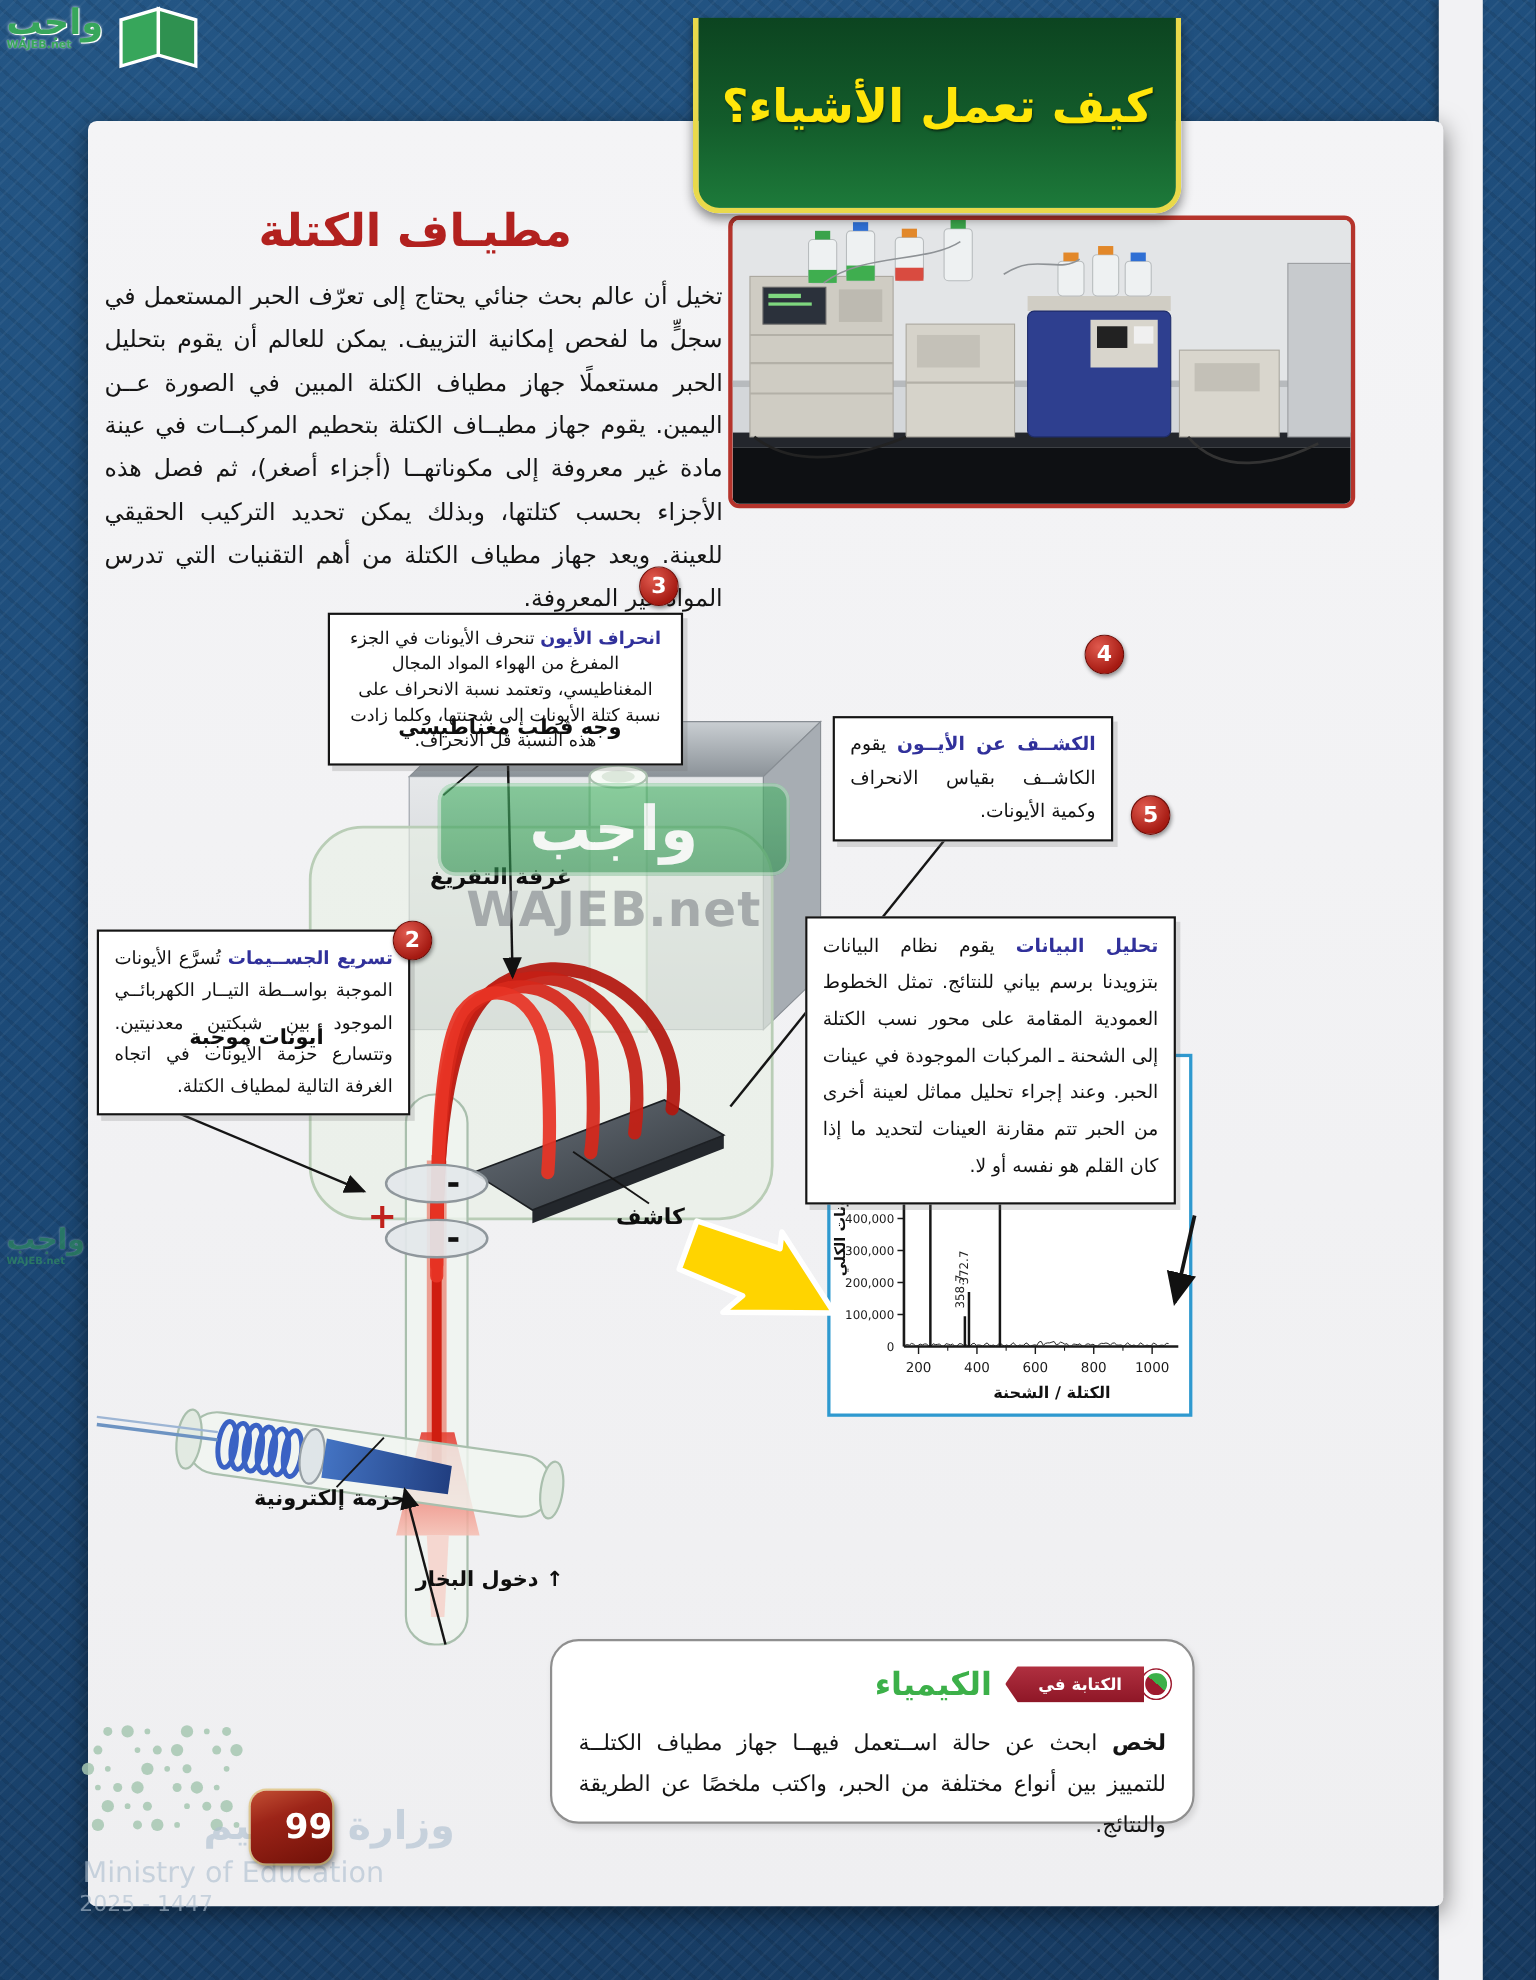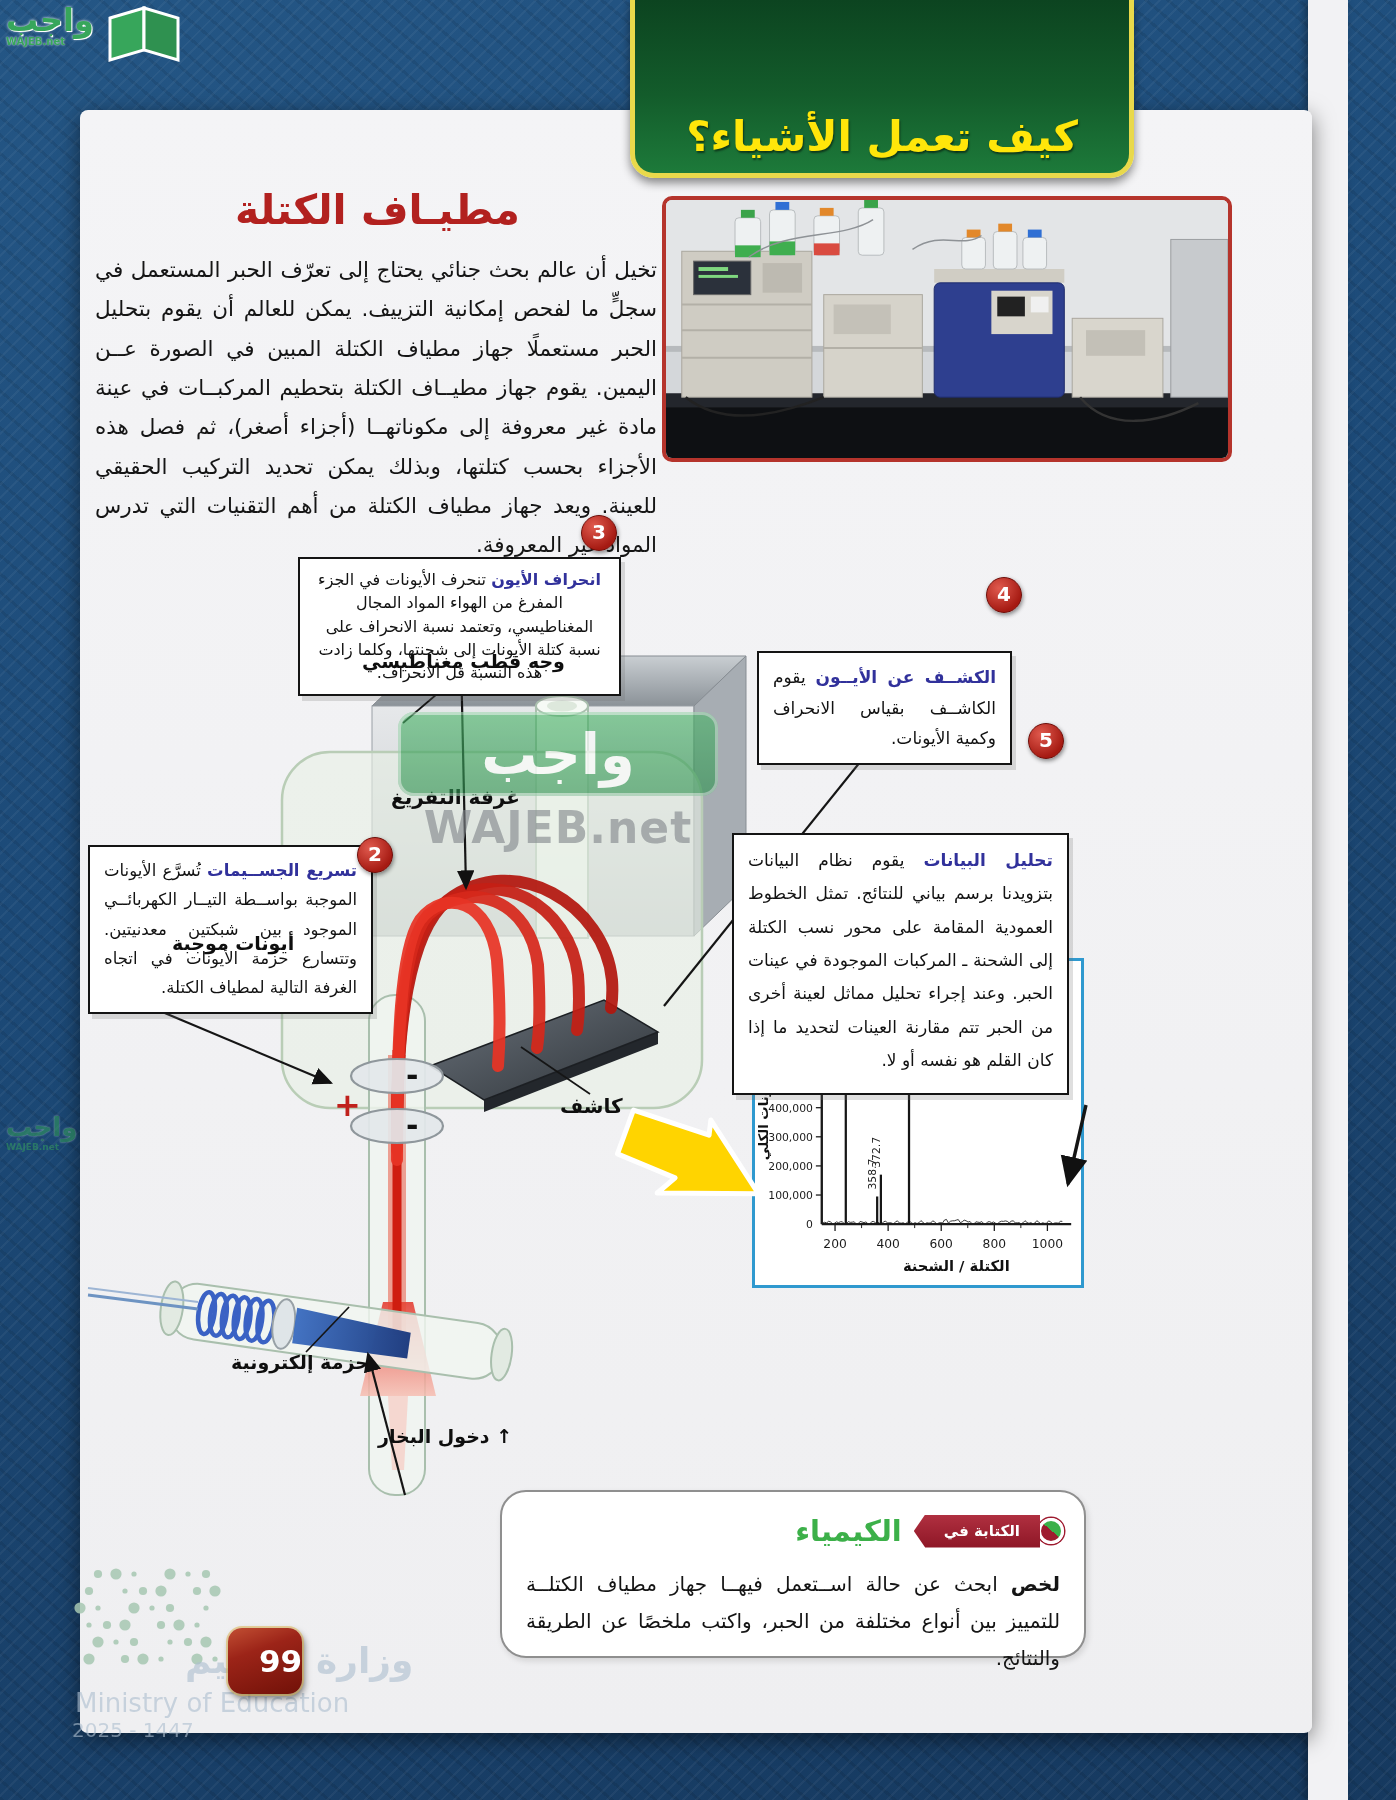--- a/index.html
+++ b/index.html
@@ -8,24 +8,24 @@
     font-family:"DejaVu Sans","Liberation Sans",sans-serif;
     background:
       repeating-linear-gradient(135deg, rgba(255,255,255,.045) 0 2px, rgba(0,0,0,0) 2px 9px),
       repeating-linear-gradient(40deg, rgba(0,0,0,.08) 0 3px, rgba(0,0,0,0) 3px 14px),
       linear-gradient(160deg,#245685 0%,#1c4a78 40%,#16395f 100%);}
   .right-strip{position:absolute;left:1308px;top:0;width:40px;height:1800px;background:#f2f2f4;z-index:1;
     box-shadow:-3px 0 8px rgba(0,0,0,.35);}
   .page{position:absolute;left:80px;top:110px;width:1232px;height:1623px;background:linear-gradient(180deg,#f4f4f6,#efeff1);
     border-radius:8px;z-index:1;box-shadow:0 6px 22px rgba(0,0,0,.5);}
   
-  .badge{position:absolute;left:630px;top:0;width:504px;height:178px;z-index:4;
+  .badge{position:absolute;left:630px;top:16px;width:444px;height:178px;z-index:4;
     background:linear-gradient(180deg,#0c4420 0%,#135c2b 55%,#1d7a3a 100%);
     border:5px solid #e9d94b;border-top:none;border-radius:0 0 24px 24px;
-    display:flex;align-items:flex-end;justify-content:center;padding-bottom:12px;
+    display:flex;align-items:center;justify-content:center;padding-bottom:12px;
     box-shadow:0 5px 10px rgba(0,0,0,.45);}
   .badge-txt{color:#ffe60a;font-size:42px;font-weight:800;text-shadow:1px 2px 2px rgba(0,0,0,.5);direction:rtl;}
   
   .title{position:absolute;left:95px;top:186px;width:565px;z-index:4;display:flex;justify-content:center;gap:14px;direction:rtl;align-items:baseline;}
   .title .ar{color:#b2211f;font-weight:800;font-size:41px;}
   .title .en{color:#b2211f;font-weight:800;font-size:37px;letter-spacing:-.5px;}
   .intro{position:absolute;left:95px;top:250px;width:562px;z-index:4;direction:rtl;text-align:justify;
     font-size:21.5px;line-height:1.83;color:#151515;}
   
   .photo{position:absolute;left:662px;top:196px;width:570px;height:266px;z-index:2;border:4px solid #b5342c;border-radius:10px;overflow:hidden;background:#d6d9db;}

